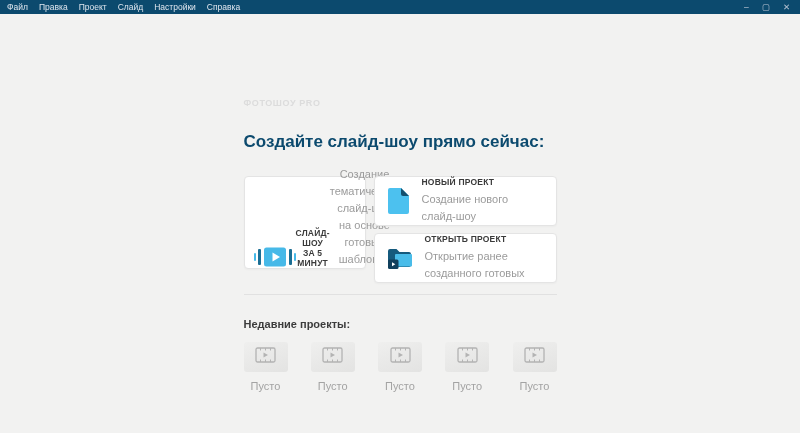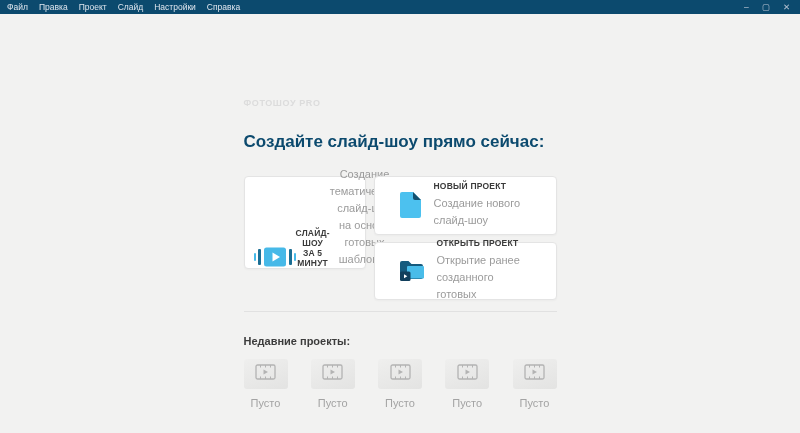--- a/index.html
+++ b/index.html
@@ -37,21 +37,21 @@
     background:#fff; border:1px solid #e4e4e4; border-radius:4px;
     box-shadow:0 1px 2px rgba(0,0,0,0.03); cursor:pointer;
   }
   .card-big {
     width:122px; height:93px; display:flex; flex-direction:row;
     align-items:flex-end; text-align:center; padding:13px 9px 0;
   }
   .card-big .card-title { margin-top:11px; }
   .card-col { flex:1; display:flex; flex-direction:column; gap:7px; }
   .card-wide {
-    flex:1; display:flex; align-items:center; padding:0 24px; height:43px;
+    flex:1; display:flex; align-items:center; padding:0 12px; height:43px;
   }
   .card-wide .card-text { margin-left:12px; }
   .card-title {
     font-size:8.5px; font-weight:bold; color:#3a3a3a; letter-spacing:0.2px;
   }
   .card-sub {
     font-size:11px; color:#9b9b9b; line-height:1.55; margin-top:4px;
   }
   .icon-box { flex-shrink:0; display:flex; align-items:center; }
 

